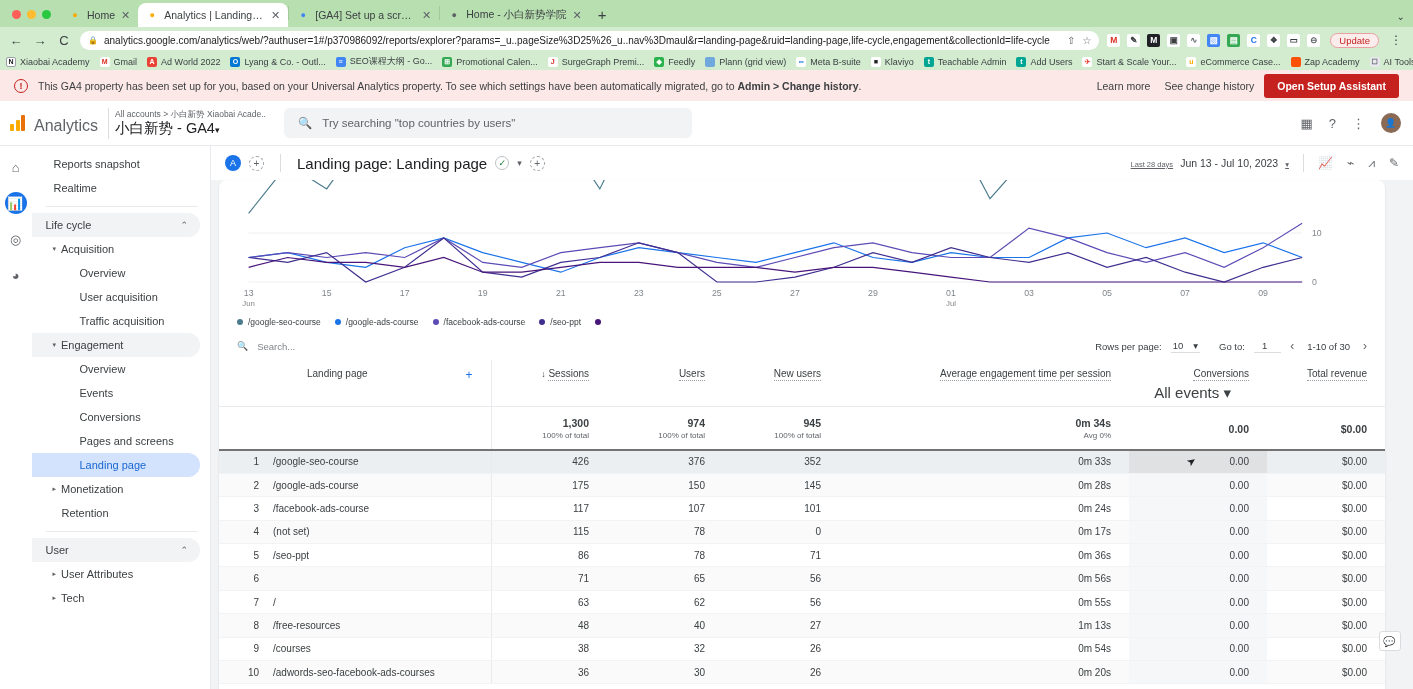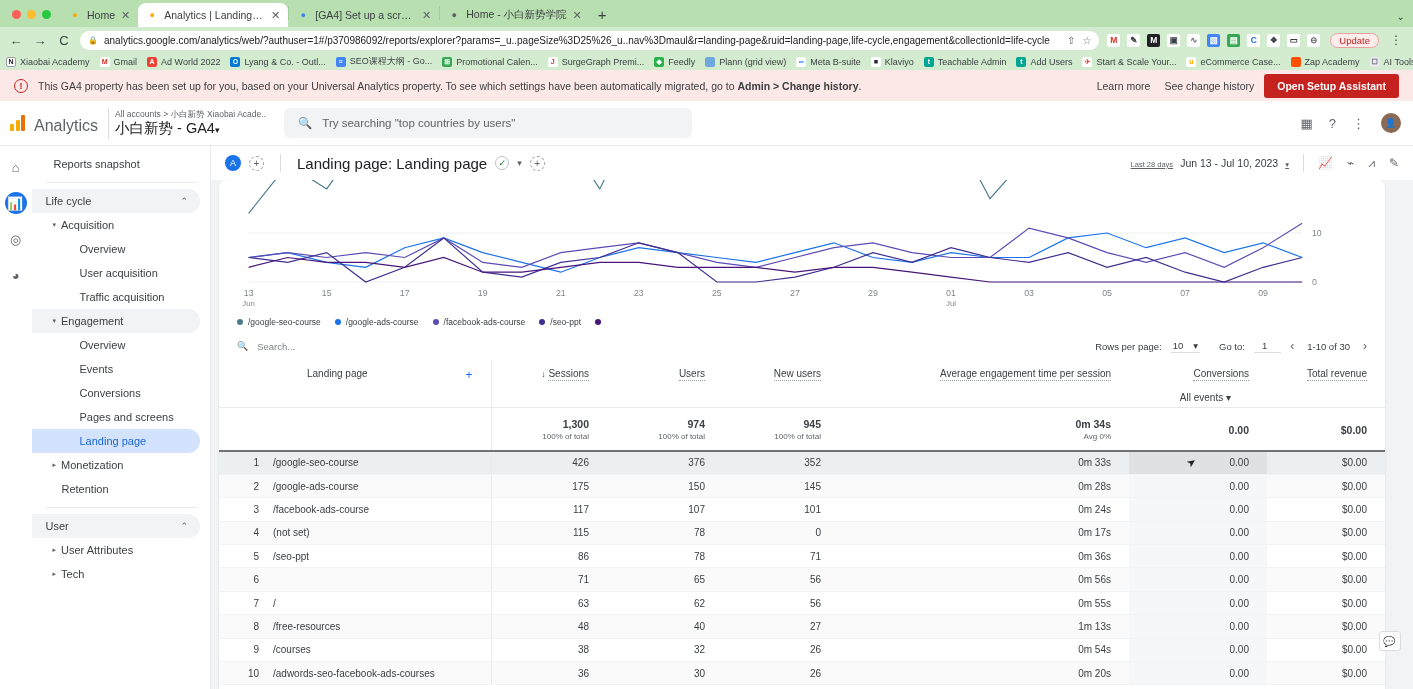--- a/index.html
+++ b/index.html
@@ -183,21 +183,21 @@
   table { width: 100%; border-collapse: collapse; table-layout: fixed; }
   th, td { font-size: 10px; color: #3c4043; }
   .hdrow th {
     padding: 8px 0 4px 0; vertical-align: top; font-weight: normal;
     border-bottom: 1px solid #e8eaed; height: 32px;
   }
   .hlabel { border-bottom: 1px dotted #9aa0a6; display: inline-block; padding-bottom: 1px; }
   .hdrow th.left { text-align: left; padding-left: 48px; }
   .hdrow th.right { text-align: right; padding-right: 18px; }
   .hdplus { color: #1a73e8; font-size: 12px; float: right; margin-right: 18px; }
-  .subsel { font-size: 10px; color: #3c4043; display: block; margin-top: 11px; padding-right: 18px; }
+  .subsel { font-size: 15px; color: #3c4043; display: block; margin-top: 3px; padding-right: 18px; }
   .totrow td {
     padding: 10px 0 9px 0; border-bottom: 2px solid #737373; font-weight: bold;
     font-size: 10.5px; text-align: right; padding-right: 18px;
   }
   .totrow td .sub { display: block; font-weight: normal; font-size: 8px; color: #5f6368; margin-top: 2px; }
   .datarow td { height: 23.4px; padding: 0 0 0 0; text-align: right; padding-right: 18px; border-bottom: 1px solid #f1f3f4; }
   .datarow td.idx { text-align: right; padding-right: 0; padding-left: 0; width: 40px; color: #3c4043; }
   .datarow td.name { text-align: left; padding-left: 14px; }
   .datarow.alt { background: #fafafa; }
   .datarow.hl { background: #eceff1; }
@@ -393,20 +393,23 @@
       <span class="railico">◎</span>
       <span class="railico">◕</span>
       <span class="railspace"></span>
 
     </div>
 
     <div class="sidebar">
       <div id="nav-holder">
           <div class="navitem">
             <span>Reports snapshot</span>
+          </div>
+          <div class="navitem">
+            <span>Realtime</span>
           </div>
           <div class="hr"></div>
           <div class="navitem group shade">
             <span>Life cycle</span>
             <span class="chev">⌃</span>
           </div>
           <div class="navitem lvl1">
             <span class="arrow">▾</span>
             <span>Acquisition</span>
           </div>

